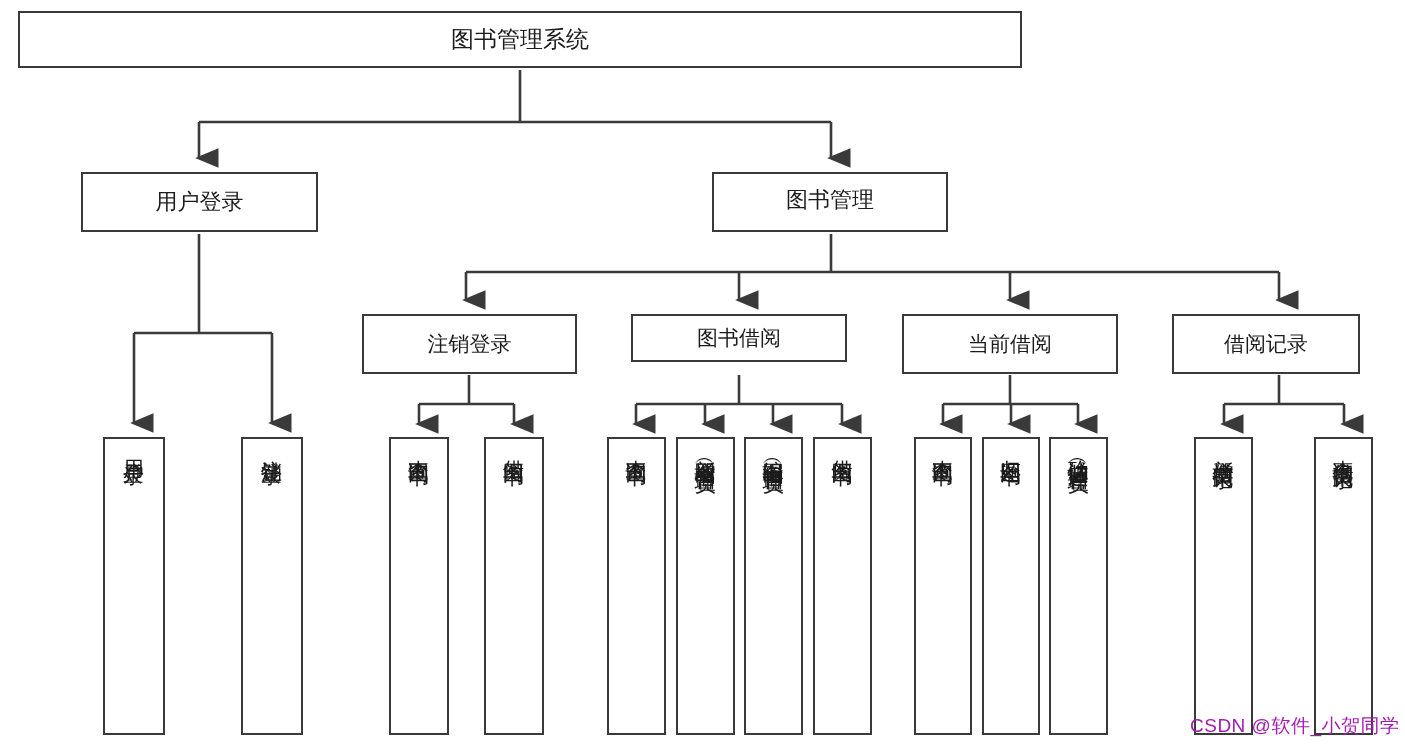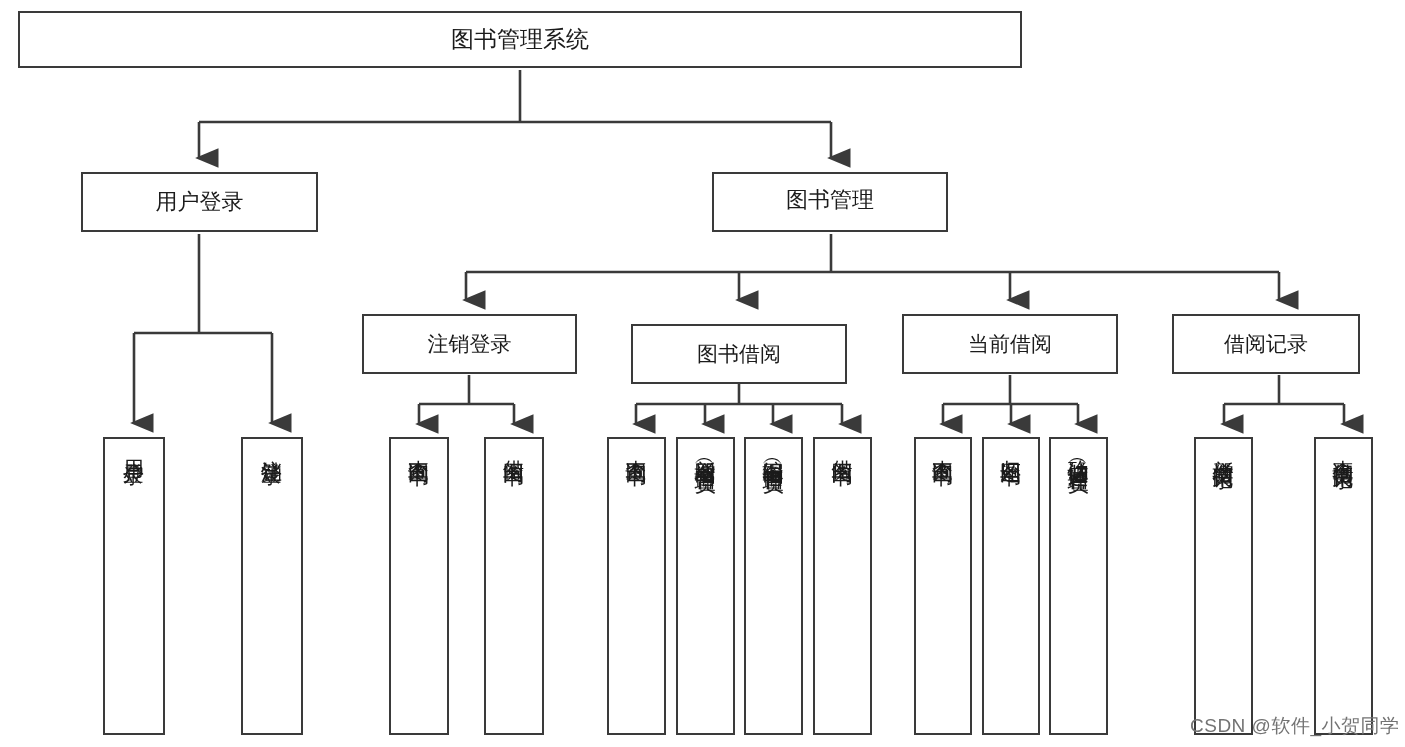--- a/index.html
+++ b/index.html
@@ -61,21 +61,21 @@
     white-space: nowrap;
     display: block;
   }
   .leaf-center {
     align-items: center;
     padding-top: 0;
   }
   .watermark {
     position: absolute;
     font-size: 19px;
-    color: #737373;
+    color: #a21caf;
     white-space: nowrap;
     letter-spacing: 0.5px;
   }
 </style>
 </head>
 <body>
 
 <div id="canvas">
 
   <svg id="wires" viewBox="0 0 1405 747">
@@ -138,21 +138,21 @@
   <div class="node level2" style="left:81px; top:172px; width:237px; height:60px;">
     <span>用户登录</span>
   </div>
   <div class="node level2" style="left:712px; top:172px; width:236px; height:60px;font-family:Liberation Mono, monospace;">
     <span>图书管理</span>
   </div>
 
   <div class="node level3" style="left:362px; top:314px; width:215px; height:60px;">
     <span>注销登录</span>
   </div>
-  <div class="node level3" style="left:631px; top:324px; width:216px; height:60px;">
+  <div class="node level3" style="left:631px; top:314px; width:216px; height:48px;">
     <span>图书借阅</span>
   </div>
   <div class="node level3" style="left:902px; top:314px; width:216px; height:60px;">
     <span>当前借阅</span>
   </div>
   <div class="node level3" style="left:1172px; top:314px; width:188px; height:60px;">
     <span>借阅记录</span>
   </div>
 
   <div class="node leaf leaf-center" style="left:103px; top:437px; width:62px; height:298px;">

